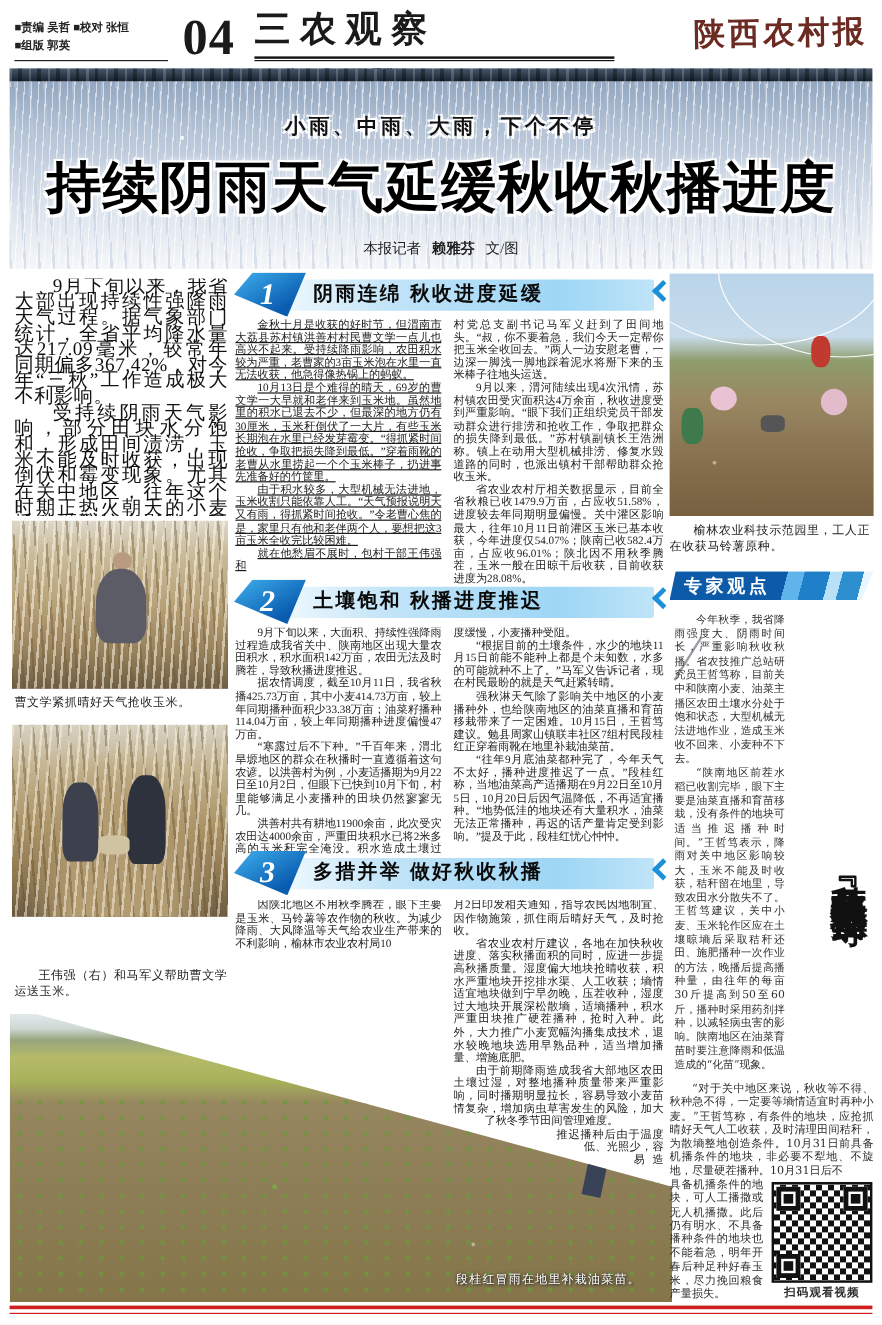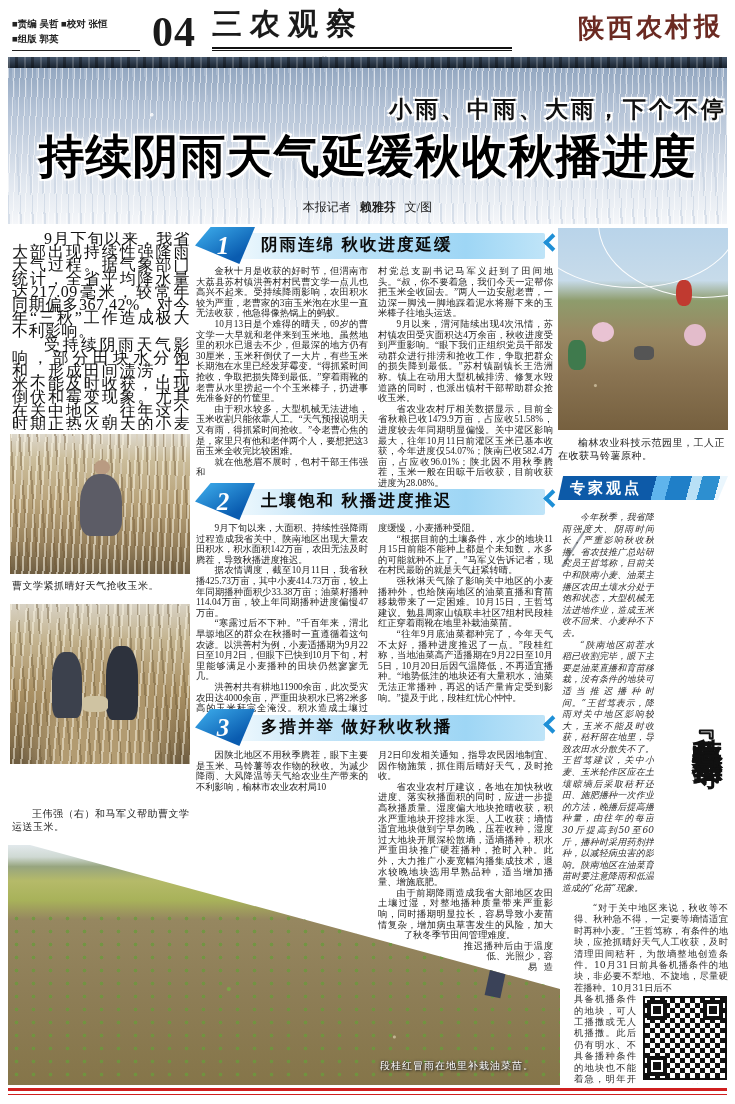--- a/index.html
+++ b/index.html
@@ -27,22 +27,22 @@
       repeating-linear-gradient(90deg, rgba(255,255,255,.18) 0 2px, transparent 2px 7px, rgba(0,0,0,.35) 7px 10px, transparent 10px 16px),
       linear-gradient(180deg,#45566b 0%,#18222e 100%); }
 
   
   .banner { left:8px; top:68px; width:719px; height:156px; overflow:hidden;
     background:
       repeating-linear-gradient(93deg, rgba(255,255,255,.55) 0 1px, transparent 1px 6px),
       repeating-linear-gradient(87deg, rgba(190,203,220,.5) 0 2px, transparent 2px 12px),
       radial-gradient(circle at 20% 30%, rgba(255,255,255,.8) 0 1.5px, transparent 2px),
       linear-gradient(180deg,#93a7c0 0%,#b6c4d7 28%,#dee5ee 70%,#f4f6f9 100%); }
-  .kicker { position:absolute; left:0; right:0; top:26px; text-align:right;
-            font-family:Liberation Sans, sans-serif; font-weight:900; font-size:23px; letter-spacing:3px; color:#111;
+  .kicker { position:absolute; left:0; right:0; top:26px; text-align:center;
+            font-family:Liberation Sans, sans-serif; font-weight:900; font-size:17px; letter-spacing:3px; color:#111;
             text-shadow:-2px -2px 0 #fff,2px -2px 0 #fff,-2px 2px 0 #fff,2px 2px 0 #fff,0 0 5px #fff; }
   .headline { position:absolute; left:0; right:0; top:58px; text-align:center;
               font-family:"Liberation Sans",sans-serif; font-weight:900; font-size:46px; letter-spacing:1px; color:#000;
               text-shadow:-2px -2px 0 #fff,2px -2px 0 #fff,-2px 2px 0 #fff,2px 2px 0 #fff,0 0 8px #fff; }
   .byline { position:absolute; left:0; right:0; bottom:8px; text-align:center; font-size:12px; color:#222; }
   .byline b { font-weight:bold; margin:0 6px; }
 
   
   .intro { left:12px; top:232px; width:178px; height:198px; overflow:hidden;
            font-size:16px; line-height:13.2px; text-align:justify; letter-spacing:.5px; color:#111; }
@@ -114,49 +114,49 @@
     display:flex; align-items:center; justify-content:center; }
   .badge span { color:#fff; font-size:25px; font-weight:900; font-style:italic;
                 font-family:"Liberation Serif",serif; padding-right:4px; }
   .chev { position:absolute; right:-6px; top:5px; width:13px; height:13px;
           border-left:4px solid #1e8fd6; border-bottom:4px solid #1e8fd6; transform:rotate(45deg); }
 
   
   .bodycol { overflow:hidden; font-size:9.3px; line-height:10.6px; text-align:justify; color:#1c1c1c; }
   .bodycol p { text-indent:2em; }
   .bodycol p.noind { text-indent:0; }
-  .s1c1 { left:196px; top:266px; width:172px; height:252px; }
+  .s1c1 { left:196px; top:266px; width:172px; height:252px;text-decoration:underline; }
   .s1c2 { left:378px; top:266px; width:175px; height:252px; }
   .s2c1 { left:196px; top:523px; width:172px; height:190px; }
   .s2c2 { left:378px; top:523px; width:175px; height:190px; }
   .s3c1 { left:196px; top:750px; width:172px; height:206px; }
   .s3c2 { left:378px; top:750px; width:175px; height:236px; }
   .h1 { left:195px; top:231px; width:358px; }
   .h2 { left:195px; top:487px; width:358px; }
   .h3 { left:195px; top:713px; width:358px; }
   .cut { float:left; width:100%; }
   .cutA { height:206px; shape-outside:polygon(0 62%,100% 88%,100% 100%,0 100%); }
   .cutB { height:236px; shape-outside:polygon(0 78%,100% 97%,100% 100%,0 100%); }
 
   
   .exp-banner { left:558px; top:476px; width:170px; height:24px;
     background:linear-gradient(105deg,#0d5aa8 0 56%,#5fb4ec 56% 64%,#1f7fc8 64% 76%,#b8e0f6 76% 82%,#2d8fd0 82% 92%,#eaf6fd 92% 100%);
     clip-path:polygon(3% 0,100% 0,94% 100%,0 100%); }
   .exp-banner span { position:absolute; left:12px; top:3px; color:#fff; font-weight:900;
     font-family:"Liberation Sans",sans-serif; font-size:15px; letter-spacing:3px; }
   .slash { left:552px; top:548px; width:42px; height:1.5px; background:#9aa0a8; transform:rotate(-58deg); }
   .exp-left { left:562px; top:512px; width:92px; height:388px; overflow:hidden;
-    font-family:"DejaVu Serif",serif; font-size:9px; line-height:11.6px; text-align:justify; color:#2e2e2e;font-style:italic; }
+    font-family:"DejaVu Serif",serif; font-size:9px; line-height:11.6px; text-align:justify; color:#2e2e2e; }
   .exp-left p { text-indent:2em; }
   .exp-headline { left:654px; top:540px; width:74px; height:372px;
     writing-mode:vertical-rl; font-family:"Liberation Serif",serif; font-weight:900;
     font-size:31px; letter-spacing:2px; color:#111; text-align:center; }
   .exp-bottom { left:558px; top:902px; width:170px; height:182px; overflow:hidden;
     font-family:"DejaVu Serif",serif; font-size:9.3px; line-height:11.4px; text-align:justify; color:#2e2e2e; }
-  .exp-bottom p { text-indent:2em;margin-left:16px; }
+  .exp-bottom p { text-indent:2em; }
   .exp-bottom p.noind { text-indent:0; }
   .qr-block { float:right; width:86px; margin:3px 0 2px 6px; text-align:center; }
   .qr { position:relative; width:84px; height:84px; margin:0 auto; border:2px solid #111; background:
     repeating-conic-gradient(#111 0% 25%, #fff 0% 50%); background-size:10px 10px; }
   .finder { position:absolute; width:20px; height:20px; border:4px solid #111; background:#fff; }
   .finder::after { content:""; position:absolute; inset:2px; background:#111; }
   .f-tl { left:2px; top:2px; } .f-tr { right:2px; top:2px; } .f-bl { left:2px; bottom:2px; }
   .qr-cap { font-size:9.5px; font-weight:bold; margin-top:3px; letter-spacing:1px; font-family:"Liberation Sans",sans-serif; }
 
   .bottom-rule { left:8px; top:1088px; width:719px; height:7px;

